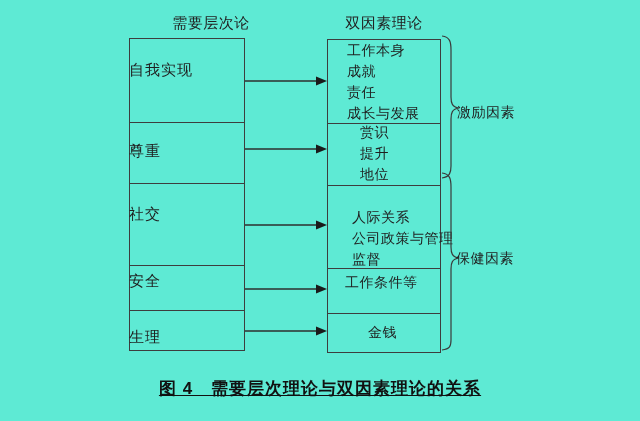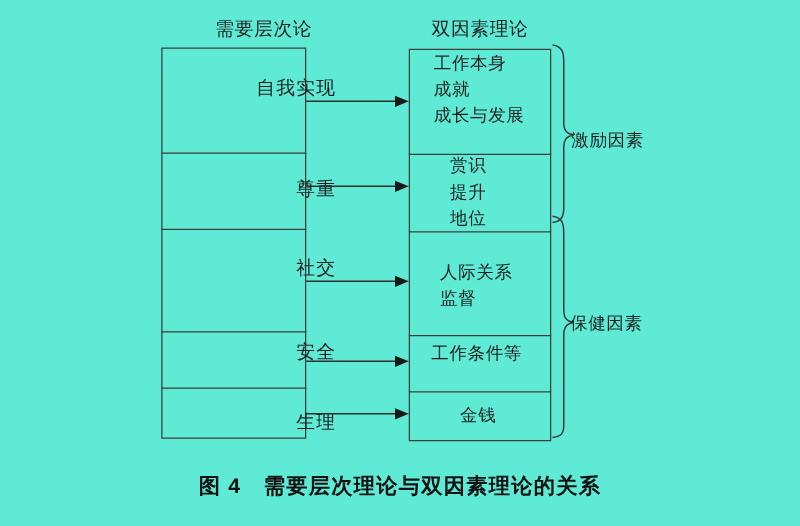--- a/index.html
+++ b/index.html
@@ -14,33 +14,33 @@
   .abs{position:absolute;}
   .col-header{
     font-size:15px;letter-spacing:.5px;text-align:center;
     color:#222;white-space:nowrap;
   }
   .outer-box{
     border:1px solid #3d3d3d;box-sizing:border-box;background:transparent;
   }
   .h-divider{height:1px;background:#3d3d3d;}
   .left-label{
-    width:140px;text-align:right;font-size:15px;letter-spacing:1px;
+    width:140px;text-align:left;font-size:15px;letter-spacing:1px;
     color:#1f1f1f;white-space:nowrap;font-family:Liberation Mono, monospace;
   }
   .right-group{
     font-size:14px;line-height:21px;letter-spacing:.5px;
     color:#1f1f1f;white-space:nowrap;
   }
   .brace-label{
     font-size:14px;letter-spacing:.5px;color:#1f1f1f;white-space:nowrap;
   }
   .caption{
     left:0;top:377px;width:640px;text-align:center;
-    font-size:17px;font-weight:bold;letter-spacing:1px;color:#111;
+    font-size:17px;font-weight:bold;letter-spacing:1px;color:#111;text-decoration:underline;
   }
   svg.overlay{position:absolute;left:0;top:0;pointer-events:none;}
 </style>
 </head>
 <body>
 
 <div id="canvas">
 
   <div class="abs col-header" style="left:151px;top:14px;width:120px;">需要层次论</div>
   <div class="abs col-header" style="left:327px;top:14px;width:114px;">双因素理论</div>
@@ -59,29 +59,31 @@
 
   <div class="abs outer-box" style="left:327px;top:39px;width:114px;height:314px;"></div>
   <div class="abs h-divider" style="left:327px;top:123px;width:114px;"></div>
   <div class="abs h-divider" style="left:327px;top:185px;width:114px;"></div>
   <div class="abs h-divider" style="left:327px;top:268px;width:114px;"></div>
   <div class="abs h-divider" style="left:327px;top:313px;width:114px;"></div>
 
   <div class="abs right-group" style="left:347px;top:40px;">
     <div>工作本身</div>
     <div>成就</div>
+    <div>责任</div>
     <div>成长与发展</div>
   </div>
   <div class="abs right-group" style="left:360px;top:122px;">
     <div>赏识</div>
     <div>提升</div>
     <div>地位</div>
   </div>
   <div class="abs right-group" style="left:333px;top:207px;margin-left:19px;">
     <div>人际关系</div>
+    <div>公司政策与管理</div>
     <div>监督</div>
   </div>
   <div class="abs right-group" style="left:345px;top:272px;">
     <div>工作条件等</div>
   </div>
   <div class="abs right-group" style="left:368px;top:322px;">
     <div>金钱</div>
   </div>
 
   <svg class="overlay" width="640" height="421" viewBox="0 0 640 421">

